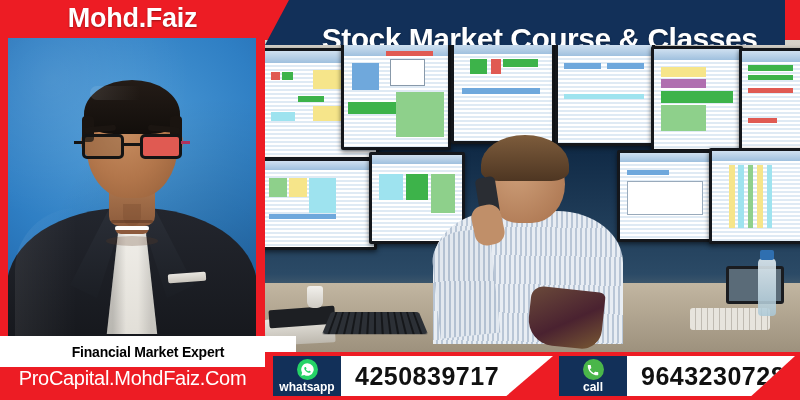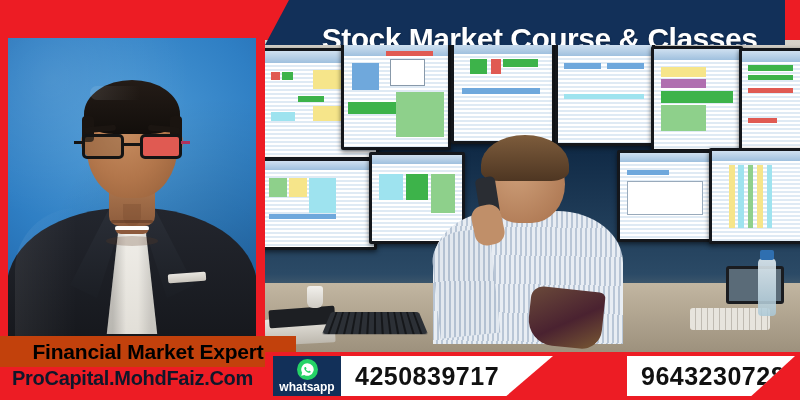--- a/index.html
+++ b/index.html
@@ -161,28 +161,28 @@
     position:absolute; left:50%; top:134px; transform:translateX(-50%);
     width:42px; height:3px; background:rgba(90,52,32,.55); border-radius:3px;
   }
   .chin-shadow{
     position:absolute; left:50%; top:150px; transform:translateX(-50%);
     width:52px; height:10px; background:rgba(95,58,35,.25); border-radius:50%;
   }
 
   #expert-bar {
     position:absolute; left:0; top:336px; width:296px; height:31px;
-    background:#c2410c;
+    background:#ffffff;
     display:flex; align-items:center; justify-content:center;
-    color:#000000; font-size:21px; font-weight:bold; letter-spacing:-0.2px;
+    color:#000000; font-size:14px; font-weight:bold; letter-spacing:-0.2px;
   }
   #website {
     position:absolute; left:0; top:367px; width:265px; height:23px;
     display:flex; align-items:center; justify-content:center;
-    color:#0f172a; font-size:20px; font-weight:bold; letter-spacing:-0.3px;
+    color:#ffffff; font-size:20px; font-weight:normal; letter-spacing:-0.3px;
   }
 
   
   #right-side {
     position:absolute; left:265px; top:0; width:535px; height:400px;
     background:#ed1c24; overflow:hidden;
   }
 
   
   #headline-bar {
@@ -357,20 +357,21 @@
   #call-box{ left:294px; width:236px; }
   #call-num{ left:68px; width:168px; clip-path:polygon(0 0, 100% 0, 74% 100%, 0 100%); }
 </style>
 </head>
 <body>
 
 <div id="banner">
 
   <div id="left-panel">
 
+    <div id="name-title">Mohd.Faiz</div>
 
     <div id="portrait-frame">
       <div id="portrait-bg"></div>
       <div class="person">
         <div class="suit">
           <div class="suit-shade-l"></div>
         </div>
         <div class="shirt"></div>
         <div class="shirt-shadow"></div>
         <div class="collar-l"></div>
@@ -559,17 +560,25 @@
             <svg width="15" height="15" viewBox="0 0 24 24" aria-hidden="true">
               <path fill="#ffffff" d="M12 2a10 10 0 0 0-8.6 15.1L2 22l5-1.3A10 10 0 1 0 12 2zm5.1 14.1c-.2.6-1.2 1.2-1.7 1.2-.5.1-1 .1-1.6-.1-.4-.1-.9-.3-1.5-.5-2.6-1.1-4.3-3.7-4.4-3.9-.1-.2-1-1.4-1-2.6s.6-1.8.9-2.1c.2-.2.5-.3.6-.3h.5c.2 0 .4 0 .6.4l.8 1.9c.1.1.1.3 0 .5l-.3.4-.3.3c-.1.1-.2.3 0 .5.1.3.6 1.1 1.4 1.8 1 .9 1.8 1.1 2 1.2.2.1.4.1.5-.1l.7-.8c.2-.2.3-.2.5-.1l1.8.9c.2.1.4.2.4.3.1.2.1.7-.1 1.2z"></path>
             </svg>
           </span>
           <span class="lbl">whatsapp</span>
         </div>
       </div>
 
       <div class="cbox" id="call-box">
         <div class="numbox" id="call-num">9643230728</div>
+        <div class="badge">
+          <span class="call-icon">
+            <svg width="14" height="14" viewBox="0 0 24 24" aria-hidden="true">
+              <path fill="#ffffff" d="M6.6 10.8c1.4 2.8 3.8 5.1 6.6 6.6l2.2-2.2c.3-.3.7-.4 1-.2 1.1.4 2.4.6 3.6.6.6 0 1 .4 1 1V20c0 .6-.4 1-1 1C10.4 21 3 13.6 3 4.5c0-.6.4-1 1-1h3.5c.6 0 1 .4 1 1 0 1.3.2 2.5.6 3.6.1.3 0 .7-.2 1l-2.3 1.7z"></path>
+            </svg>
+          </span>
+          <span class="lbl">call</span>
+        </div>
       </div>
 
     </div>
   </div>
 </div>
 
 </body></html>

